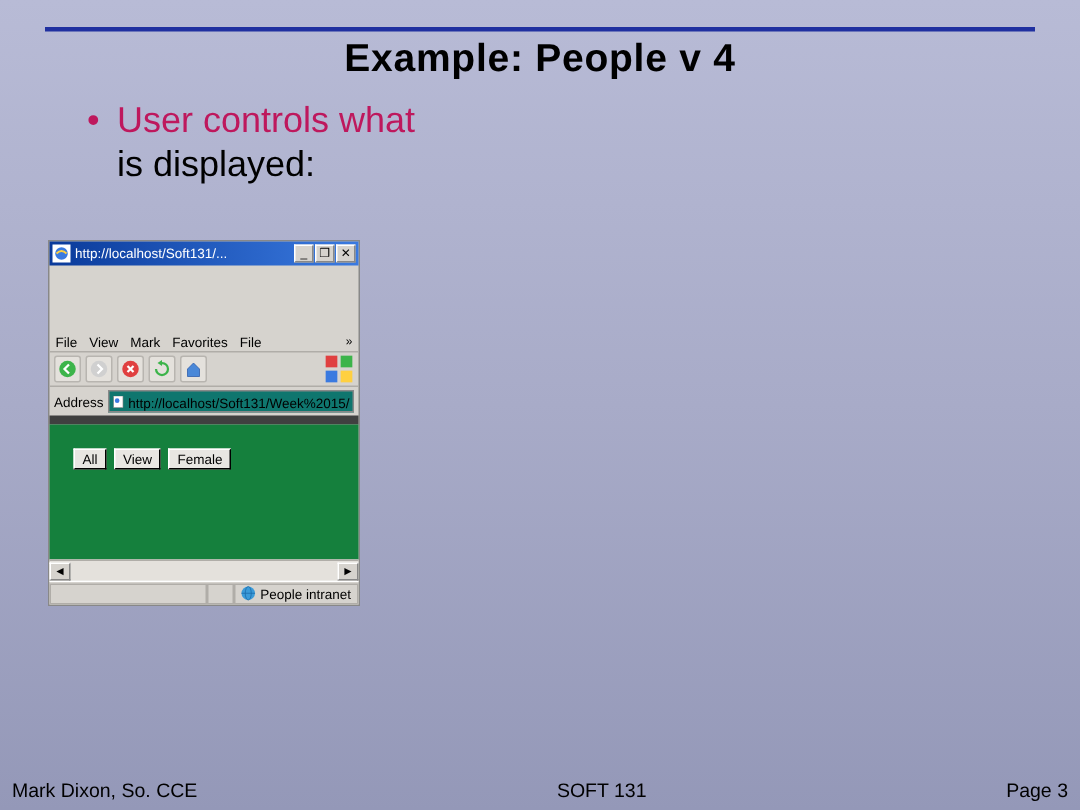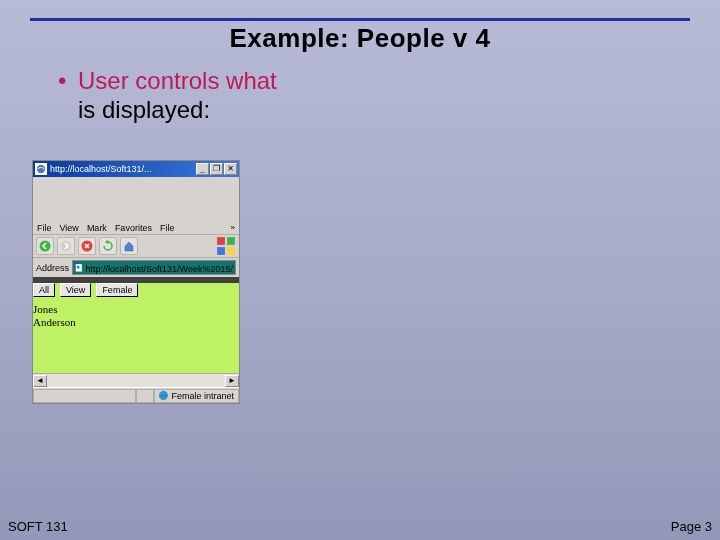--- a/index.html
+++ b/index.html
@@ -129,22 +129,22 @@
     padding: 0 2px;
     font-size: 9px;
     overflow: hidden;
     white-space: nowrap;
   }
   .addrbox .pageicon {
     width: 11px; height: 11px; margin-right: 2px;
     display: inline-flex; align-items: center; justify-content: center;
   }
   .content {
-    background: #bef264;
-    padding: 0;
+    background: #15803d;
+    padding: 16px;
     min-height: 90px;
   }
   .filterbtns { display: flex; gap: 5px; margin-bottom: 6px; }
   .fbtn {
     background: #e8e6e2;
     border: 1px solid #000;
     border-top-color: #fff; border-left-color: #fff;
     padding: 1px 5px;
     font-size: 9px;
     font-family: Tahoma, Arial, sans-serif;
@@ -289,42 +289,39 @@
       <span>http://localhost/Soft131/Week%2015/</span>
     </div>
   </div>
 
   <div class="content">
     <div class="filterbtns">
       <button class="fbtn">All</button>
       <button class="fbtn">View</button>
       <button class="fbtn">Female</button>
     </div>
-    <div class="results">
-      <div>Jones</div>
-      <div>Anderson</div>
-    </div>
   </div>
 
   <div class="scrolltrack">
     <div class="sbtn">◄</div>
     <div style="flex:1"></div>
     <div class="sbtn">►</div>
   </div>
 
   <div class="statusbar">
     <div class="cell big"></div>
     <div class="cell" style="width:18px"></div>
     <div class="cell zone">
       <svg width="11" height="11" viewBox="0 0 11 11">
           <circle cx="5.5" cy="5.5" r="4.5" fill="#3a9ad8"></circle>
           <ellipse cx="5.5" cy="5.5" rx="2" ry="4.5" fill="none" stroke="#1a6aa8" stroke-width="0.5"></ellipse>
           <line x1="1" y1="5.5" x2="10" y2="5.5" stroke="#1a6aa8" stroke-width="0.5"></line>
         </svg>
-      <span>Female intranet</span>
+      <span>People intranet</span>
     </div>
   </div>
 </div>
 
 <div class="footer">
+  <span>Mark Dixon, So. CCE</span>
   <span>SOFT 131</span>
   <span>Page 3</span>
 </div>
 
 </body></html>

